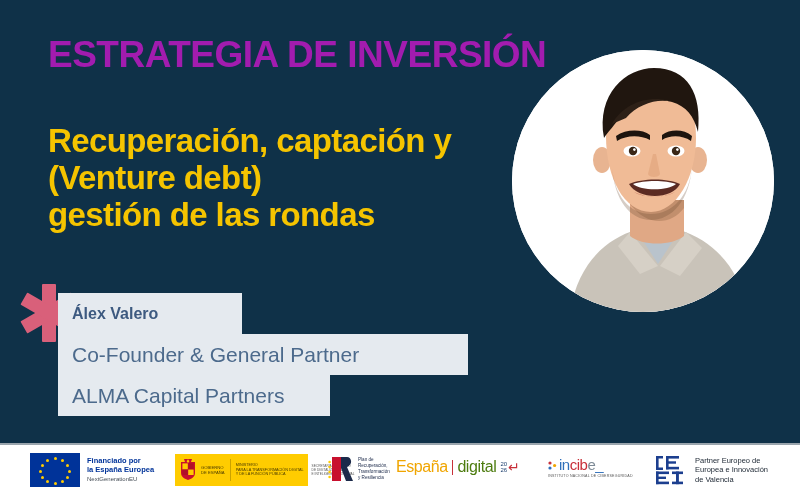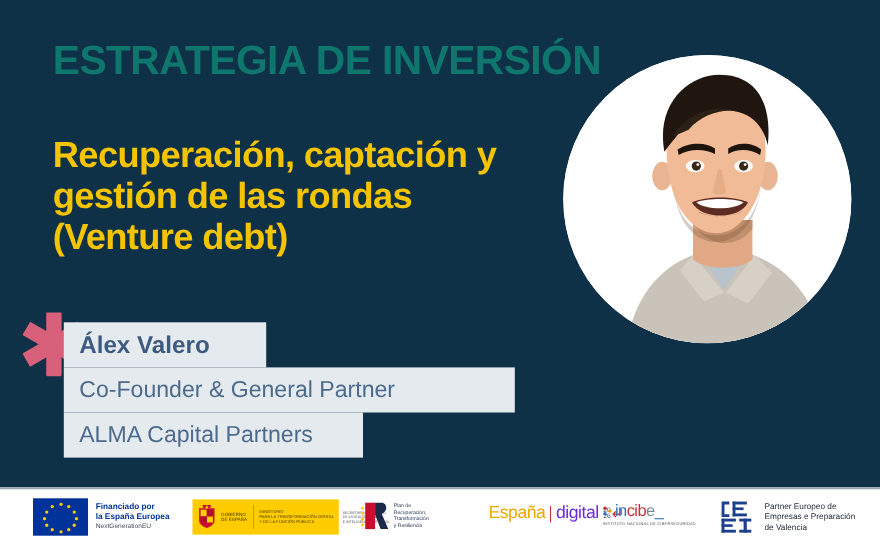--- a/index.html
+++ b/index.html
@@ -17,21 +17,21 @@
   }
   .hero-divider{
     position:absolute;left:0;top:443px;width:800px;height:2px;
     background:#9aa5ad;
   }
 
   
   .headline{
     position:absolute;left:48px;top:34px;
     font-size:37px;font-weight:bold;letter-spacing:-0.5px;
-    color:#0f766e;
+    color:#a21caf;
     font-family:"Liberation Sans", sans-serif;
     white-space:nowrap;
   }
 
   
   .subtitle{
     position:absolute;left:48px;top:123px;
     width:460px;
     font-size:33px;font-weight:bold;line-height:1.12;
     letter-spacing:-0.6px;
@@ -63,21 +63,21 @@
     position:absolute;left:0;
     background:#e5eaef;
     display:flex;align-items:center;
   }
   .card-row-1{top:0;height:41px;width:184px;}
   .card-row-2{top:41px;height:41px;width:410px;text-align:center;}
   .card-row-3{top:82px;height:41px;width:272px;}
 
   .name{
     padding-left:14px;
-    font-size:22px;font-weight:bold;color:#3d5a80;
+    font-size:16px;font-weight:bold;color:#3d5a80;
     letter-spacing:0px;white-space:nowrap;
   }
   .role,.company{
     padding-left:14px;
     font-size:21px;font-weight:normal;color:#4c6a8c;
     letter-spacing:0px;white-space:nowrap;
   }
 
   
   .footer{
@@ -109,24 +109,24 @@
   .gob-sep{width:1px;height:22px;background:#caa200;margin:0 5px;}
   .gob-t2{font-size:3.8px;color:#4a3b00;line-height:1.3;white-space:nowrap;}
   .gob-right{font-size:3.2px;color:#555;line-height:1.3;margin-left:4px;white-space:nowrap;}
 
   
   .prtr{left:328px;top:11px;}
   .prtr-mark{width:26px;height:26px;position:relative;flex:none;}
   .prtr-txt{font-size:4.6px;color:#1c2a4a;line-height:1.34;margin-left:4px;white-space:nowrap;}
 
   
-  .esd{left:444px;top:13px;}
+  .esd{left:396px;top:13px;}
   .esd-es{font-size:16px;color:#f0a500;letter-spacing:-0.4px;}
   .esd-bar{display:inline-block;width:1.5px;height:15px;background:#c8303a;margin:0 4px;vertical-align:-2px;}
-  .esd-dg{font-size:16px;color:#6d28d9;letter-spacing:-0.4px;}
+  .esd-dg{font-size:16px;color:#4d7c0f;letter-spacing:-0.4px;}
   .esd-yr{font-size:6px;color:#1c3f6e;line-height:1;margin-left:4px;text-align:center;}
   .esd-arrow{font-size:14px;color:#c8303a;margin-left:1px;}
 
   
   .inc{left:548px;top:12px;}
   .inc-wrap{text-align:left;}
   .inc-main{font-size:15px;letter-spacing:-0.5px;line-height:1;white-space:nowrap;}
   .inc-in{color:#2f6fba;}
   .inc-ci{color:#c8303a;}
   .inc-be{color:#7d8a96;}
@@ -144,22 +144,22 @@
 
 <div class="slide">
 
   <div class="hero"></div>
   <div class="hero-divider"></div>
 
   <div class="headline">ESTRATEGIA DE INVERSIÓN</div>
 
   <div class="subtitle">
     <span class="ln">Recuperación, captación y</span>
+    <span class="ln">(Venture debt)</span>
     <span class="ln">gestión de las rondas</span>
-    <span class="ln">(Venture debt)</span>
   </div>
 
   <div class="portrait">
     <svg viewBox="0 0 262 262" xmlns="http://www.w3.org/2000/svg">
       <rect width="262" height="262" fill="#ffffff"></rect>
 
       <path d="M58 262 C66 212 96 188 124 180 L168 180 C204 192 228 220 236 262 Z" fill="#c9c3b9"></path>
       <path d="M124 180 L146 214 L168 180 L156 176 L136 176 Z" fill="#b9c3cc"></path>
       <path d="M118 182 L146 216 L128 224 L106 196 Z" fill="#d6d0c6"></path>
       <path d="M174 182 L148 216 L168 226 L190 198 Z" fill="#d6d0c6"></path>
@@ -325,19 +325,19 @@
           <rect x="1" y="21.6" width="10" height="2.4"></rect>
           <rect x="1" y="26.6" width="13" height="2.6"></rect>
           <rect x="1" y="16.5" width="2.6" height="12.7"></rect>
           <rect x="17" y="16.5" width="11" height="2.6"></rect>
           <rect x="21" y="16.5" width="2.9" height="12.7"></rect>
           <rect x="17" y="26.6" width="11" height="2.6"></rect>
         </g>
       </svg>
       <div class="ceei-txt">
         <div>Partner Europeo de</div>
-        <div>Empresas e Preparación</div>
+        <div>Europea e Innovación</div>
         <div>de Valencia</div>
       </div>
     </div>
 
   </div>
 </div>
 
 </body></html>

